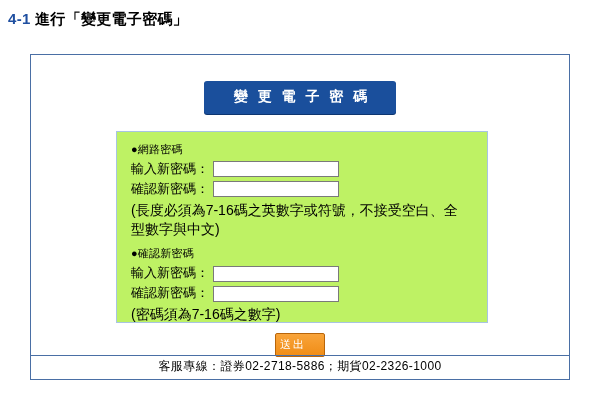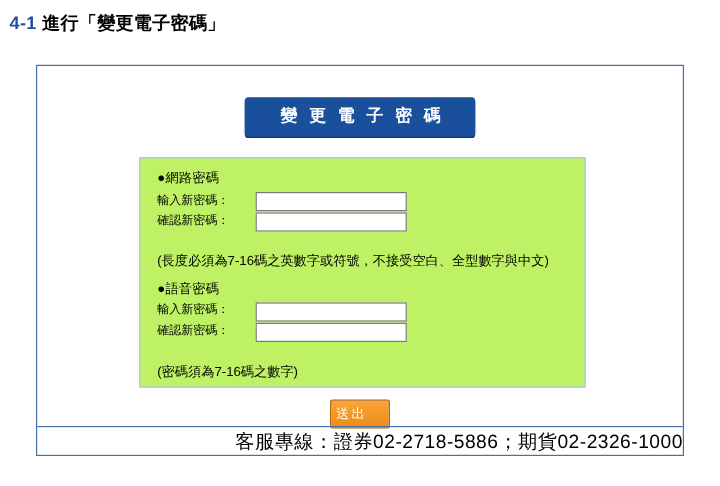--- a/index.html
+++ b/index.html
@@ -96,39 +96,39 @@
     margin-top: 8px;
   }
 
   .field-row {
     display: flex;
     align-items: center;
     margin: 1px 0;
   }
   .field-label {
     width: 82px;
-    font-size: 10px;
+    font-size: 13px;
     white-space: nowrap;
   }
   .field-input {
     width: 120px;
     height: 14px;
     border: 1px solid #7a7a7a;
     background: #ffffff;
     font-family: "Liberation Sans", sans-serif;
     font-size: 11px;
     padding: 0 2px;
     box-sizing: content-box;
     outline: none;
   }
 
   .note {
-    font-size: 11px;
+    font-size: 14px;
     line-height: 1.35;
-    margin-top: 18px;
+    margin-top: 2px;
     max-width: 340px;
   }
 
   
   .submit-wrap {
     position: absolute;
     left: 0;
     top: 278px;
     width: 100%;
     text-align: center;
@@ -153,22 +153,22 @@
     top: 300px;
     width: 100%;
     height: 1px;
     background: #4a6fa5;
   }
   .footer {
     position: absolute;
     left: 0;
     top: 303px;
     width: 100%;
-    text-align: right;
-    font-size: 16px;
+    text-align: center;
+    font-size: 12px;
     letter-spacing: 0.4px;
     color: #000000;
   }
 </style>
 </head>
 <body>
 
 <div class="page">
 
   <div class="heading">
@@ -191,21 +191,21 @@
         <input class="field-input" type="password" value="" style="">
       </div>
 
       <div class="field-row">
         <span class="field-label">確認新密碼：</span>
         <input class="field-input" type="password" value="" style="">
       </div>
 
       <div class="note">(長度必須為7-16碼之英數字或符號，不接受空白、全型數字與中文)</div>
 
-      <div class="section-title second">●語音密碼</div>
+      <div class="section-title second">●確認新密碼</div>
 
       <div class="field-row">
         <span class="field-label">輸入新密碼：</span>
         <input class="field-input" type="password" value="" style="">
       </div>
 
       <div class="field-row">
         <span class="field-label">確認新密碼：</span>
         <input class="field-input" type="password" value="" style="">
       </div>

